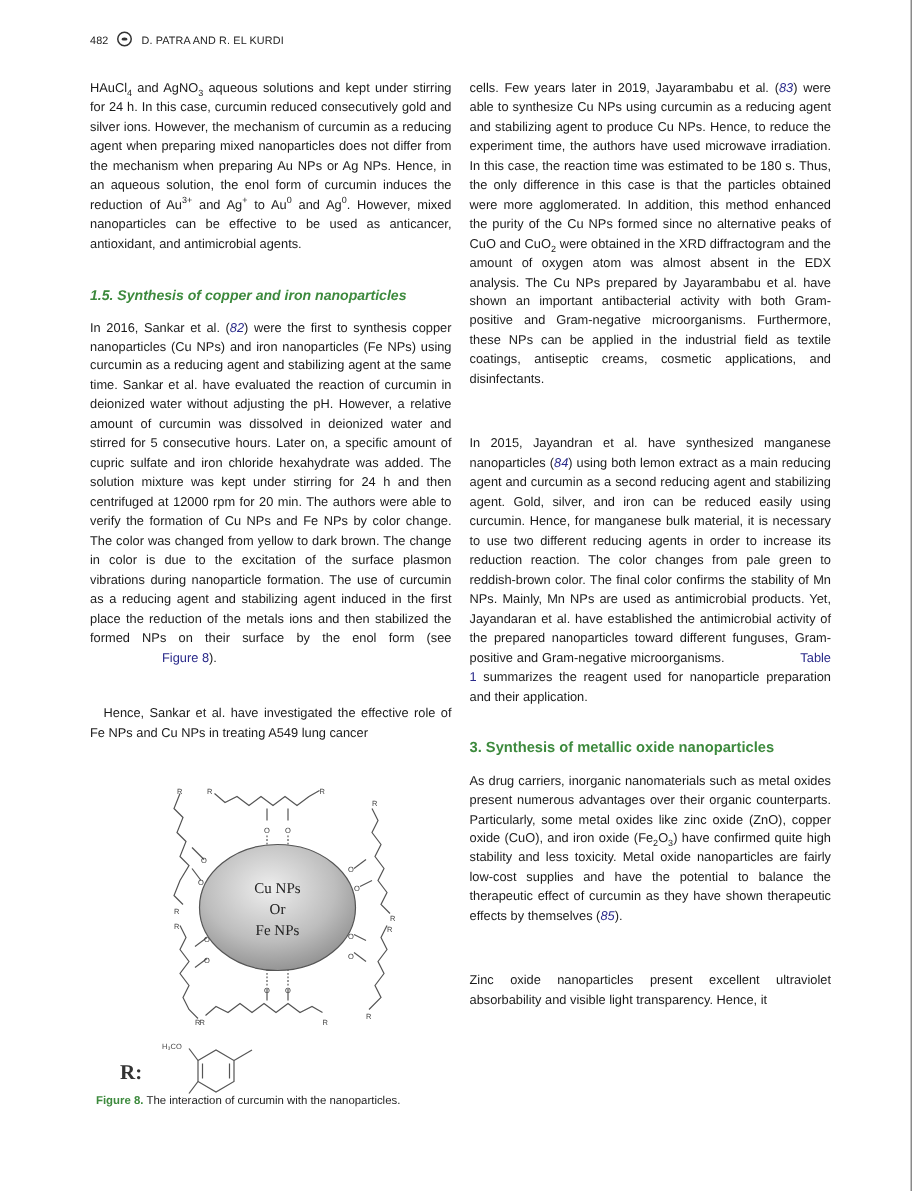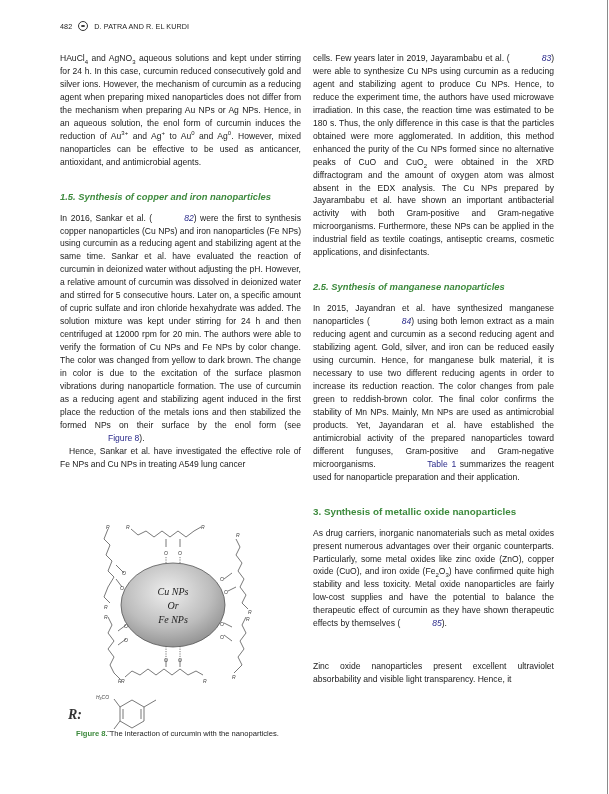--- a/index.html
+++ b/index.html
@@ -6,31 +6,31 @@
   body { width: 609px; height: 794px; position: relative; overflow: hidden; font-family: "Liberation Sans", "DejaVu Sans", sans-serif; color: #1a1a1a; }
   .right-border { position: absolute; top: 0; right: 1px; width: 1px; height: 794px; background: #8a8a8a; }
   .header { position: absolute; top: 21px; left: 60px; font-size: 7.2px; letter-spacing: 0.1px; color: #222; display: flex; align-items: center; }
   .header .pnum { margin-right: 6px; }
   .header .logo { width: 10px; height: 10px; border: 0.8px solid #333; border-radius: 50%; position: relative; margin-right: 6px; box-sizing: border-box; }
   .header .logo::after { content: ""; position: absolute; left: 2px; top: 3px; width: 4px; height: 2.4px; background: #333; border-radius: 50% 50% 40% 40%; }
   .col { position: absolute; width: 241px; font-size: 8.55px; line-height: 12.95px; text-align: justify; }
   .col.left { left: 60px; top: 52px; }
   .col.right { left: 313px; top: 52px; }
   p { margin: 0; }
-  p.indent { text-indent: 9px; }
+  p.indent { text-indent: 9px; margin-top: 24px; }
   h2 { margin: 0; color: #3d8a3d; font-size: 9.4px; font-weight: bold; font-style: italic; line-height: 13px; }
   h2.main { font-style: normal; font-size: 9.8px; }
   .gap-before-h { height: 21px; }
   .gap-after-h { height: 9px; }
-  .cite { color: #2a2a8a; font-style: italic; padding-left: 32px; }
+  .cite { color: #2a2a8a; font-style: italic; }
   .xref { color: #2a2a8a; margin-left: 48px; }
   sub, sup { font-size: 6px; line-height: 0; }
-  .figure { position: absolute; left: 60px; top: 517px; width: 241px; height: 230px; font-style: italic; }
+  .figure { position: absolute; left: 72px; top: 517px; width: 241px; height: 230px; }
   .figure svg { position: absolute; left: 0; top: 0; }
-  .caption { position: absolute; left: 76px; top: 729px; width: 241px; font-size: 7.6px; line-height: 10px; color: #222; white-space: nowrap; }
+  .caption { position: absolute; left: 64px; top: 729px; width: 241px; font-size: 7.6px; line-height: 10px; color: #222; white-space: nowrap; }
   .caption .label { color: #3d8a3d; font-weight: bold; }
 </style>
 </head>
 <body>
 
 <div class="right-border"></div>
 
 <div class="header">
   <span class="pnum">482</span>
   <span class="logo"></span>
@@ -131,21 +131,20 @@
     </g>
     <text x="36" y="182" font-family="'Liberation Sans', sans-serif" font-size="5px" fill="#444">H₃CO</text>
     <text x="44" y="218" font-family="'Liberation Sans', sans-serif" font-size="5px" fill="#444">HO</text>
   </svg>
 </div>
 <div class="caption"><span class="label">Figure 8.</span><span> The interaction of curcumin with the nanoparticles.</span></div>
 
 <div class="col right">
   <p><span>cells. Few years later in 2019, Jayarambabu et al. (</span><a class="cite">83</a><span>) were able to synthesize Cu NPs using curcumin as a reducing agent and stabilizing agent to produce Cu NPs. Hence, to reduce the experiment time, the authors have used microwave irradiation. In this case, the reaction time was estimated to be 180 s. Thus, the only difference in this case is that the particles obtained were more agglomerated. In addition, this method enhanced the purity of the Cu NPs formed since no alternative peaks of CuO and CuO</span><sub>2</sub><span> were obtained in the XRD diffractogram and the amount of oxygen atom was almost absent in the EDX analysis. The Cu NPs prepared by Jayarambabu et al. have shown an important antibacterial activity with both Gram-positive and Gram-negative microorganisms. Furthermore, these NPs can be applied in the industrial field as textile coatings, antiseptic creams, cosmetic applications, and disinfectants.</span></p>
   <div class="gap-before-h"></div>
-  <h2>2.5. Synthesis of manganese nanoparticles</h2>
   <div class="gap-after-h"></div>
   <p><span>In 2015, Jayandran et al. have synthesized manganese nanoparticles (</span><a class="cite">84</a><span>) using both lemon extract as a main reducing agent and curcumin as a second reducing agent and stabilizing agent. Gold, silver, and iron can be reduced easily using curcumin. Hence, for manganese bulk material, it is necessary to use two different reducing agents in order to increase its reduction reaction. The color changes from pale green to reddish-brown color. The final color confirms the stability of Mn NPs. Mainly, Mn NPs are used as antimicrobial products. Yet, Jayandaran et al. have established the antimicrobial activity of the prepared nanoparticles toward different funguses, Gram-positive and Gram-negative microorganisms. </span><a class="xref">Table 1</a><span> summarizes the reagent used for nanoparticle preparation and their application.</span></p>
   <div class="gap-before-h"></div>
   <h2 class="main">3. Synthesis of metallic oxide nanoparticles</h2>
   <div class="gap-after-h"></div>
   <p><span>As drug carriers, inorganic nanomaterials such as metal oxides present numerous advantages over their organic counterparts. Particularly, some metal oxides like zinc oxide (ZnO), copper oxide (CuO), and iron oxide (Fe</span><sub>2</sub><span>O</span><sub>3</sub><span>) have confirmed quite high stability and less toxicity. Metal oxide nanoparticles are fairly low-cost supplies and have the potential to balance the therapeutic effect of curcumin as they have shown therapeutic effects by themselves (</span><a class="cite">85</a><span>).</span></p>
   <div class="gap-before-h"></div>
   <div class="gap-after-h"></div>
   <p>Zinc oxide nanoparticles present excellent ultraviolet absorbability and visible light transparency. Hence, it</p>
 </div>

